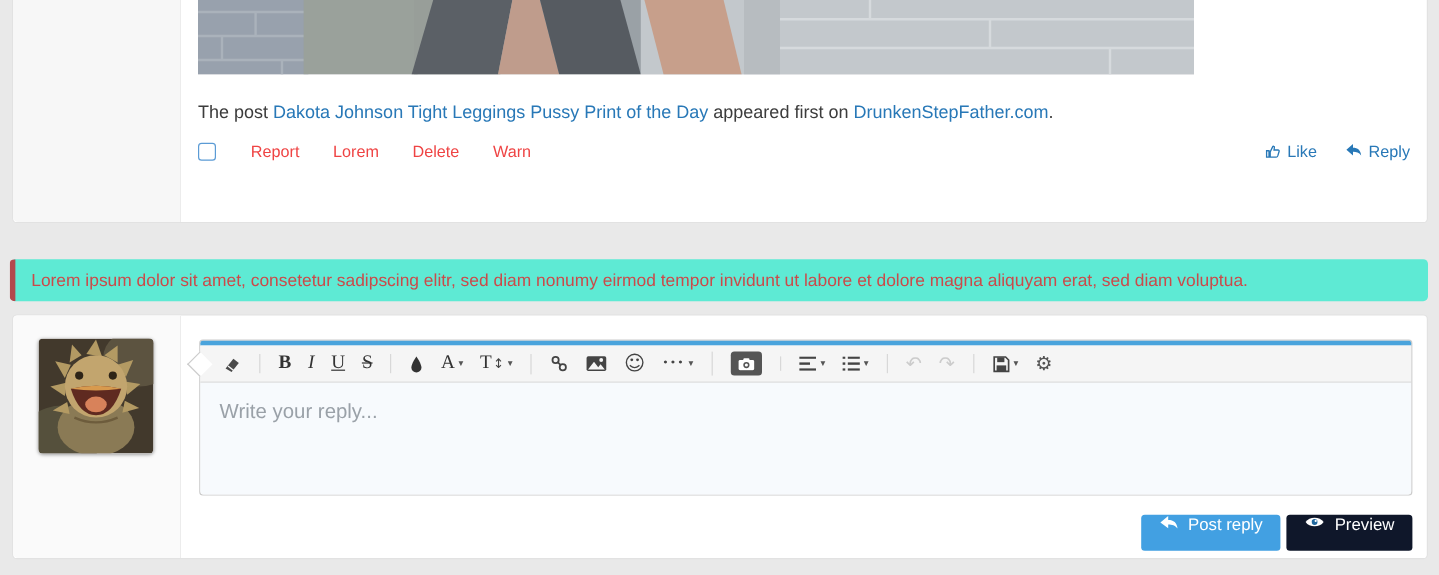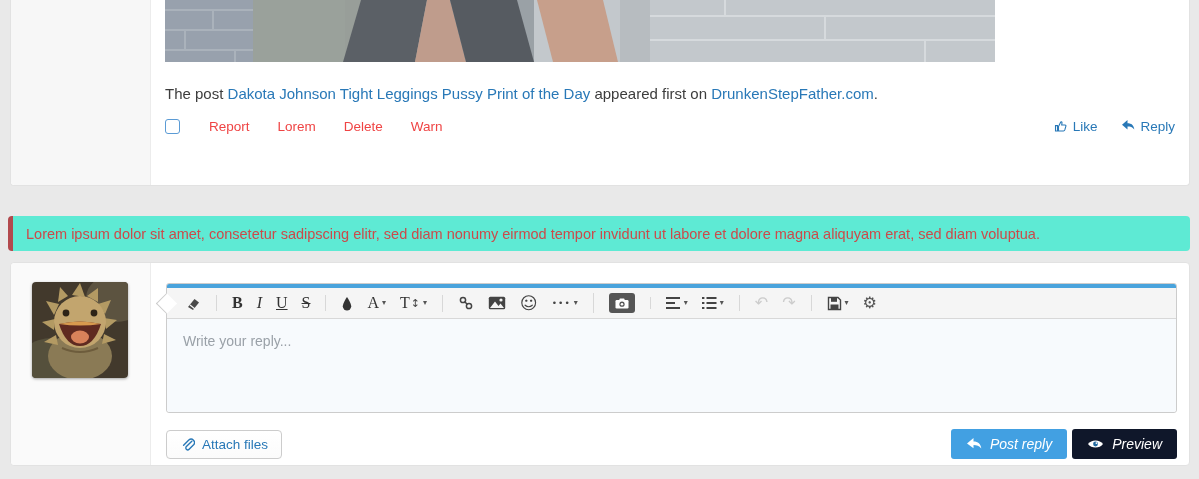--- a/index.html
+++ b/index.html
@@ -88,35 +88,34 @@
   .caret { font-size:8px; color:#555; margin-left:3px; }
   .dots { font-size:9px; letter-spacing:1px; color:#444; }
   .size-arrow { font-size:11px; margin-left:1px; }
   .disabled { color:#ccc; }
   .camera-btn {
     background:#555; border-radius:3px; width:26px; height:20px;
     display:flex; align-items:center; justify-content:center; margin:0 7px; cursor:pointer;
   }
   .editor-content {
     background:#f7fafd; height:93px; padding:14px 16px;
-    color:#9aa1a8; font-size:14px; border-radius:0 0 3px 3px; cursor:text;
+    color:#9aa1a8; font-size:17px; border-radius:0 0 3px 3px; cursor:text;
   }
 
   .actions-row { display:flex; align-items:center; margin-top:16px; }
   .attach-btn {
     height:29px; border:1px solid #ccc; border-radius:4px;
     background:linear-gradient(#fff,#fbfbfb);
     color:#2878b7; font-size:13.5px;
     display:inline-flex; align-items:center; gap:7px; padding:0 13px; cursor:pointer;
   }
   .btn-primary {
     height:30px; border:none; border-radius:3px; color:#fff; font-size:14px;
-    display:inline-flex; align-items:center; gap:8px; padding:0 15px; cursor:pointer;
+    display:inline-flex; gap:8px; padding:0 15px; cursor:pointer;
     font-family:"Liberation Sans", sans-serif;
-    font-style:italic;
   }
   .post-reply-btn { background:#42a0e2; margin-right:5px; }
   .preview-btn { background:#0f172a; }
 </style>
 </head>
 <body>
 
 <div class="post-block">
   <div class="post-user-cell"></div>
   <div class="post-message">
@@ -317,26 +316,20 @@
           <span class="tbtn glyph" style="font-size:16px; color:#555;">⚙</span>
         </div>
       </div>
 
       <div class="editor-content">
         <span>Write your reply...</span>
       </div>
     </div>
 
     <div class="actions-row">
-      <button class="attach-btn">
-        <svg width="15" height="15" viewBox="0 0 15 15">
-          <path d="M11.8 4.2 L6.4 9.6 a1.9 1.9 0 0 0 2.7 2.7 L13.6 7.8 a3.4 3.4 0 0 0 -4.8 -4.8 L3.6 8.2" fill="none" stroke="#2878b7" stroke-width="1.4" stroke-linecap="round"></path>
-        </svg>
-        <span>Attach files</span>
-      </button>
       <span class="flex-spacer"></span>
       <button class="btn-primary post-reply-btn">
         <svg width="16" height="14" viewBox="0 0 16 14">
           <path d="M7.5 1v3.4c4.6 0 7.2 2.2 7.8 7-2.2-2.8-4.5-3.4-7.8-3.4v3.3L1 6.4 7.5 1z" fill="#fff"></path>
         </svg>
         <span>Post reply</span>
       </button>
       <button class="btn-primary preview-btn">
         <svg width="17" height="12" viewBox="0 0 17 12">
           <path d="M1 6 C4 1.2 13 1.2 16 6 C13 10.8 4 10.8 1 6 Z" fill="#fff"></path>

